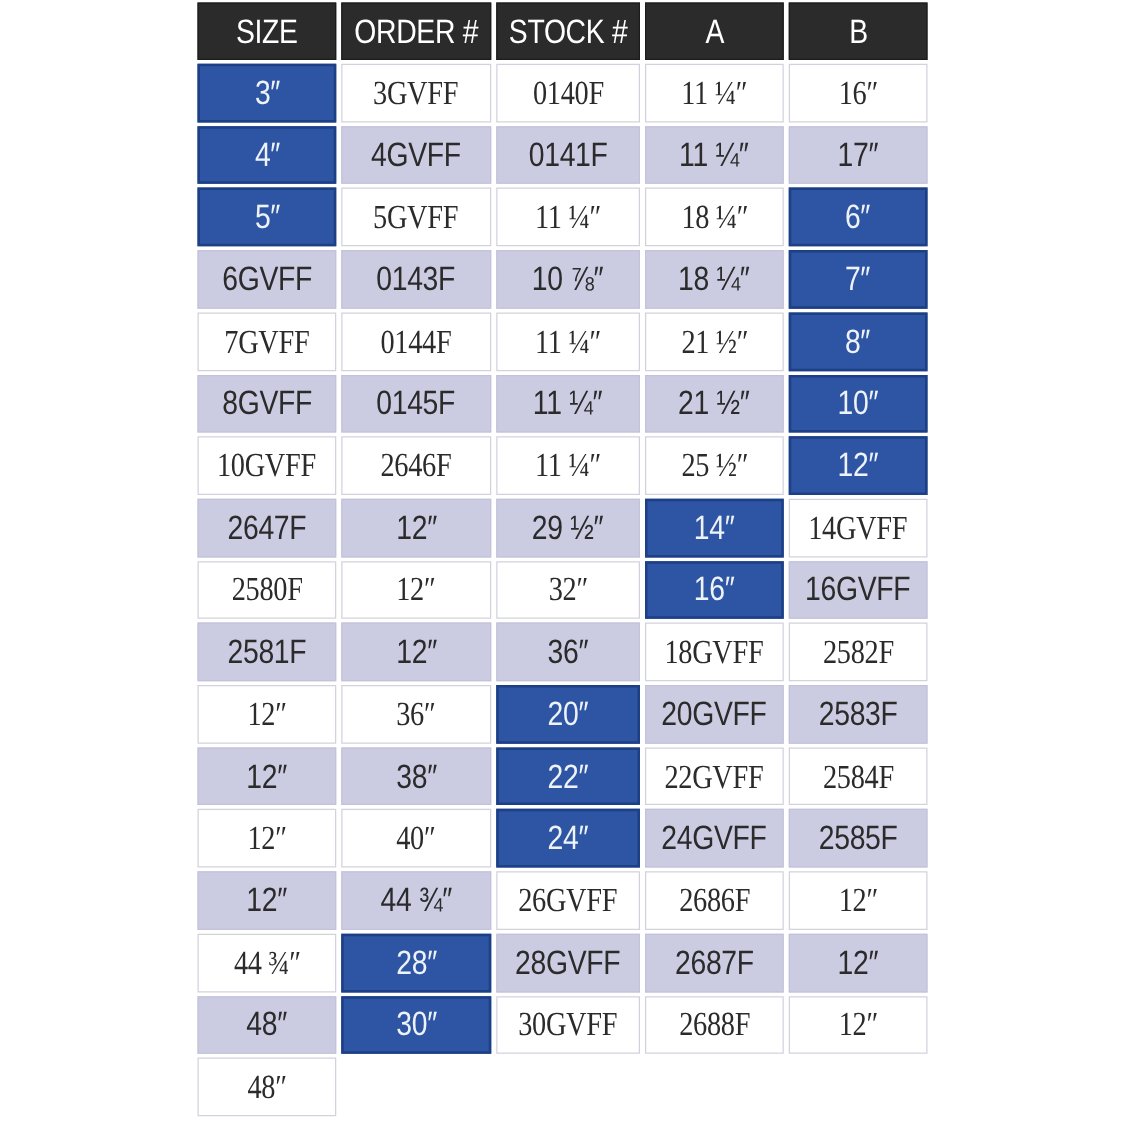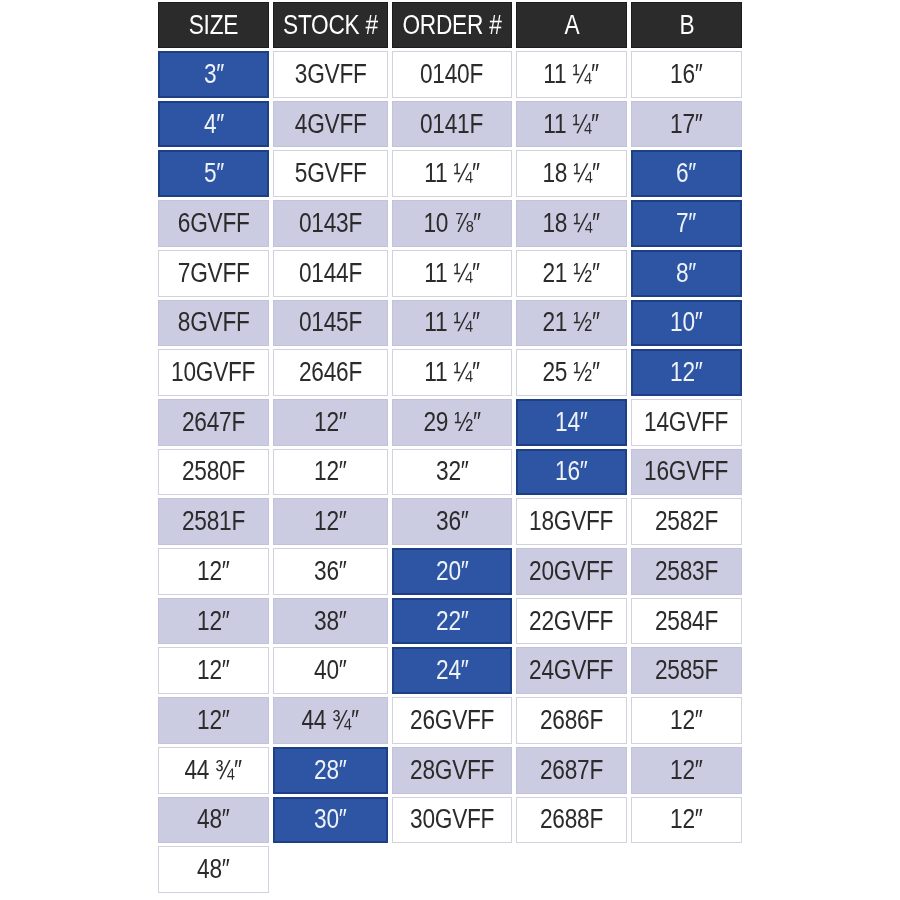--- a/index.html
+++ b/index.html
@@ -51,39 +51,40 @@
     text-align: right;
   }
   .size-cell {
     background: var(--blue, #2e55a4);
     color: var(--blue-text, #eef2f9);
     border: 2px solid var(--blue-border, #1d3f85);
   }
   .row-white {
     background: var(--row-white, #ffffff);
     border: 1px solid var(--cell-border, #d2d2de);
+    font-family: Liberation Serif, serif;
   }
   .row-lav {
     background: var(--lav, #cbcbe2);
     border: 1px solid var(--lav-border, #c2c2da);
   }
 </style>
 </head>
 <body>
 
 <div class="page">
   <div class="spec-table" id="spec-table">
     <div class="cell hcell">
       <span>SIZE</span>
     </div>
     <div class="cell hcell">
+      <span>ORDER #</span>
+    </div>
+    <div class="cell hcell">
       <span>STOCK #</span>
-    </div>
-    <div class="cell hcell">
-      <span>ORDER #</span>
     </div>
     <div class="cell hcell">
       <span>A</span>
     </div>
     <div class="cell hcell">
       <span>B</span>
     </div>
   <div class="cell size-cell">
         <span>3″</span>
       </div>

